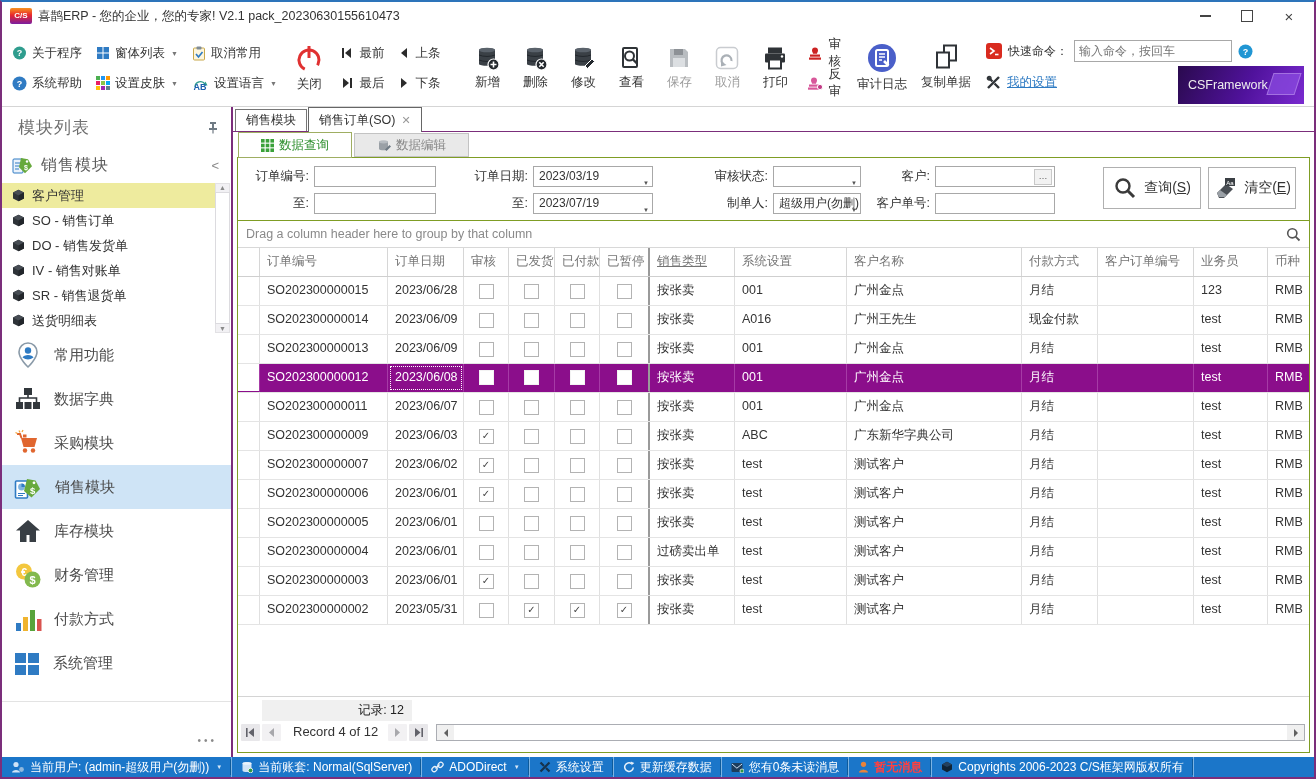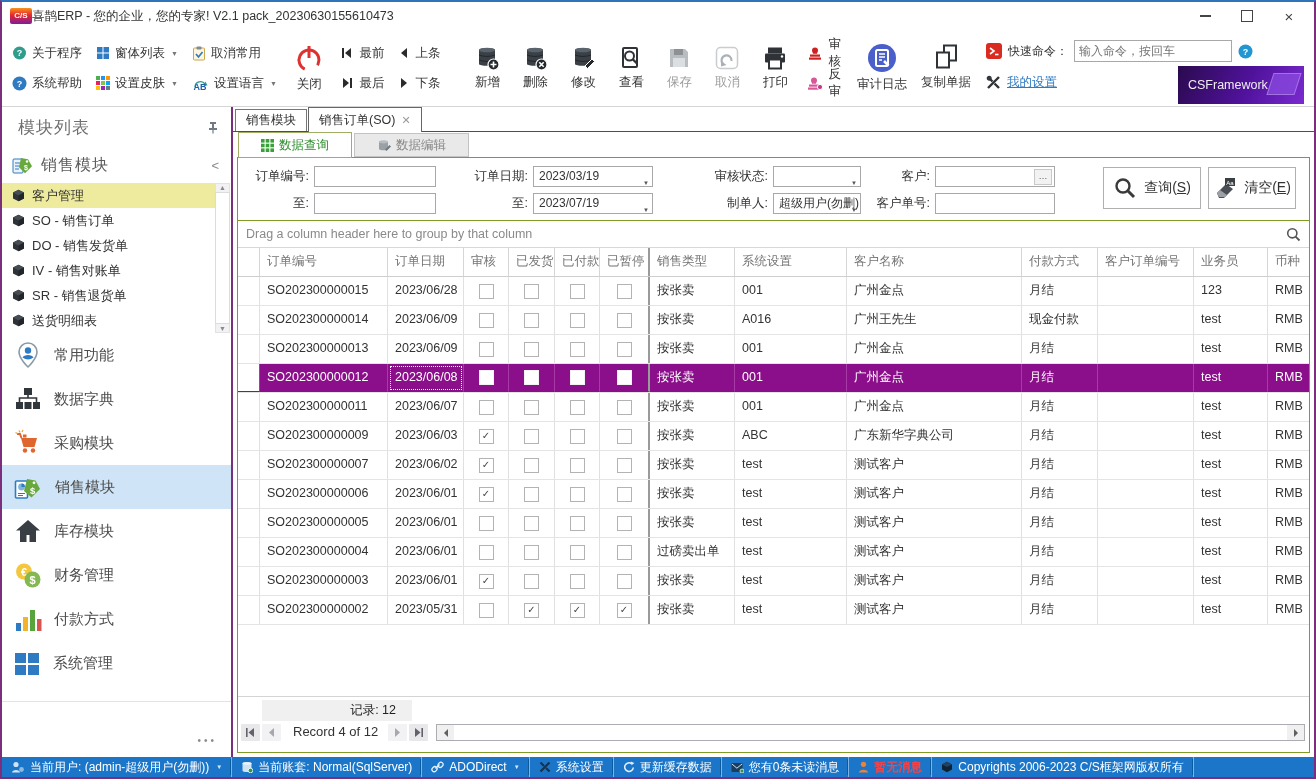--- a/index.html
+++ b/index.html
@@ -3,21 +3,21 @@
 <meta charset="utf-8">
 <style>
 html,body{margin:0;padding:0}
 body{width:1316px;height:779px;box-sizing:border-box;position:relative;overflow:hidden;
   background:#fff;border:2px solid #7b2e7b;border-top:2px solid #2d74ba;
   font-family:"Liberation Sans","DejaVu Sans",sans-serif;font-size:12px;color:#333}
 svg{display:block}
 
 #titlebar{height:28px;display:flex;align-items:center;padding:0 4px 0 8px}
 #cs-logo{width:22px;height:16px;border-radius:2px;background:linear-gradient(180deg,#f7931e 0%,#e8262d 45%,#7a1ea1 100%);
-  color:#fff;font-size:8px;font-weight:bold;text-align:center;line-height:16px;flex:none}
+  color:#fff;font-size:8px;font-weight:bold;text-align:center;line-height:16px;margin-right:6px;flex:none}
 #win-title{font-size:12.5px;color:#333;white-space:nowrap}
 #wincontrols{margin-left:auto;display:flex}
 .winbtn{width:42px;height:26px;display:flex;align-items:center;justify-content:center;color:#333}
 .glyph-min{width:11px;height:1.5px;background:#444}
 .glyph-max{width:10px;height:10px;border:1.5px solid #444}
 .glyph-close{font-size:15px;line-height:15px;color:#444}
 
 #toolbar{height:76px;display:flex;align-items:center;gap:15px;padding:0 10px;border-bottom:1px solid #d5d5d5}
 #menubar{display:grid;grid-template-columns:auto auto auto;grid-template-rows:26px 26px;column-gap:14px;row-gap:4px}
 .mitem{display:flex;align-items:center;gap:5px;white-space:nowrap;font-size:12.5px;color:#333;cursor:default}
@@ -91,21 +91,21 @@
 .fixsep{border-right:2px solid #9a9a9a !important}
 .grow.sel .gc{background:#8b0e8b;color:#fff;border-right-color:#a63ba6;border-bottom:1px solid #8b0e8b}
 .grow.sel .gc.ind{background:#fff}
 .gc.ind{color:#777;font-size:9px;display:flex;align-items:center;justify-content:center;padding-left:0}
 .grow.sel .gc.focus{outline:1px dotted #fff;outline-offset:-3px}
 .cb{width:13px;height:13px;border:1px solid #b3b3b3;background:#fff;font-size:10px;line-height:11px;text-align:center;color:#444}
 .cb.on::after{content:"✓"}
 .grow.sel .cb{border-color:#f3f3f3;color:#333}
 #gfill{flex:1}
 #summary{height:27px;border-top:1px solid #d4d4d4;display:flex;align-items:center;flex:none}
-#sumchip{margin-left:24px;width:150px;background:#f0f0f0;height:21px;line-height:21px;text-align:right;padding-right:16px;font-size:12.5px;color:#222;box-sizing:border-box}
+#sumchip{margin-left:24px;width:150px;background:#f0f0f0;height:21px;line-height:21px;text-align:right;padding-right:8px;font-size:12.5px;color:#222;box-sizing:border-box}
 
 #recnav{height:26px;display:flex;align-items:flex-start;padding:0 4px 2px 3px;flex:none}
 .rnbtn{width:19px;height:17px;background:#e8e7ea;display:flex;align-items:center;justify-content:center;margin-right:2px;border-radius:1px}
 .rnbtn.lite{opacity:.55}
 #recnav .lbl{margin:0 10px;font-size:13px;color:#333}
 #hscroll{flex:1;height:17px;border:1px solid #abadb3;margin-left:6px;display:flex;box-sizing:border-box}
 #hscroll .sb{width:17px;height:100%;background:#f0f0f0;display:flex;align-items:center;justify-content:center}
 #hscroll .track{flex:1;background:#fff}
 
 #statusbar{position:absolute;left:0;right:0;bottom:0;height:20px;background:#1b76c9;display:flex;align-items:center;color:#fff;font-size:12px;overflow:hidden;white-space:nowrap}
@@ -703,21 +703,21 @@
 
       <div id="gridwrap">
         <div id="ghead">
             <div class="hc" style="width: 22px;"></div>
             <div class="hc" style="width: 128px;">订单编号</div>
             <div class="hc" style="width: 76px;">订单日期</div>
             <div class="hc" style="width: 45px;">审核</div>
             <div class="hc" style="width: 46px;">已发货</div>
             <div class="hc" style="width: 45px;">已付款</div>
             <div class="hc fixsep" style="width: 50px;">已暂停</div>
-            <div class="hc" style="width: 85px;">销售类型</div>
+            <div class="hc" style="width: 85px; text-decoration: underline;">销售类型</div>
             <div class="hc" style="width: 112px;">系统设置</div>
             <div class="hc" style="width: 175px;">客户名称</div>
             <div class="hc" style="width: 76px;">付款方式</div>
             <div class="hc" style="width: 96px;">客户订单编号</div>
             <div class="hc" style="width: 74px;">业务员</div>
             <div class="hc" style="flex: 1 1 0%; border-right: none;">币种</div>
           </div>
         <div id="gbody">
             <div class="grow">
               <div class="gc ind" style="width: 22px;"></div>

